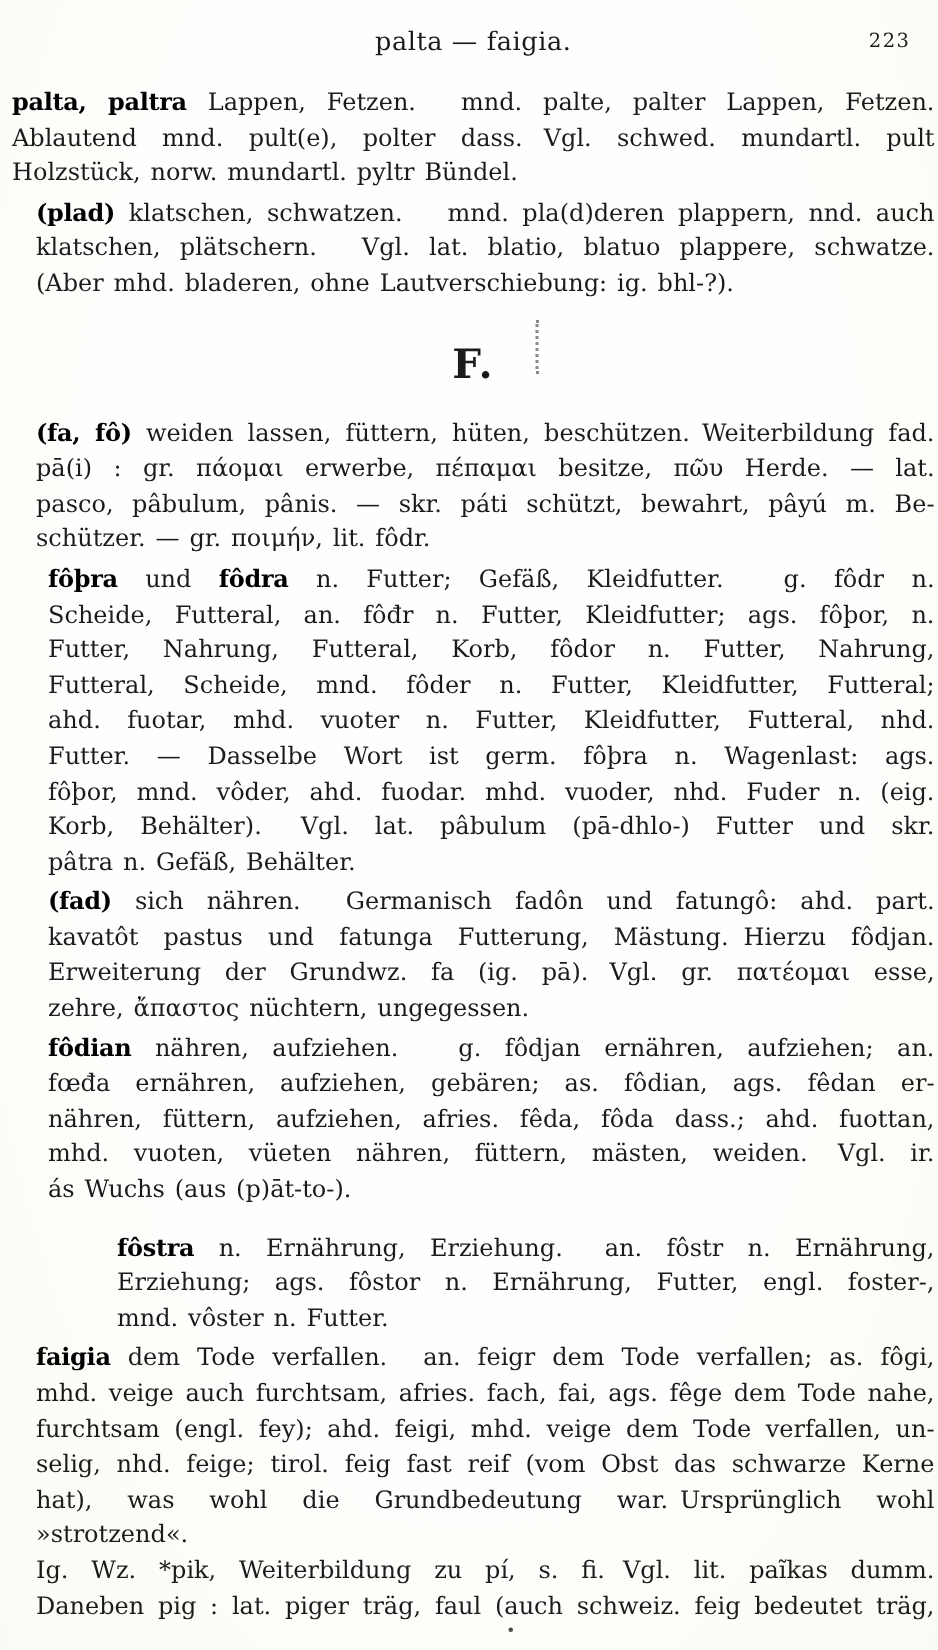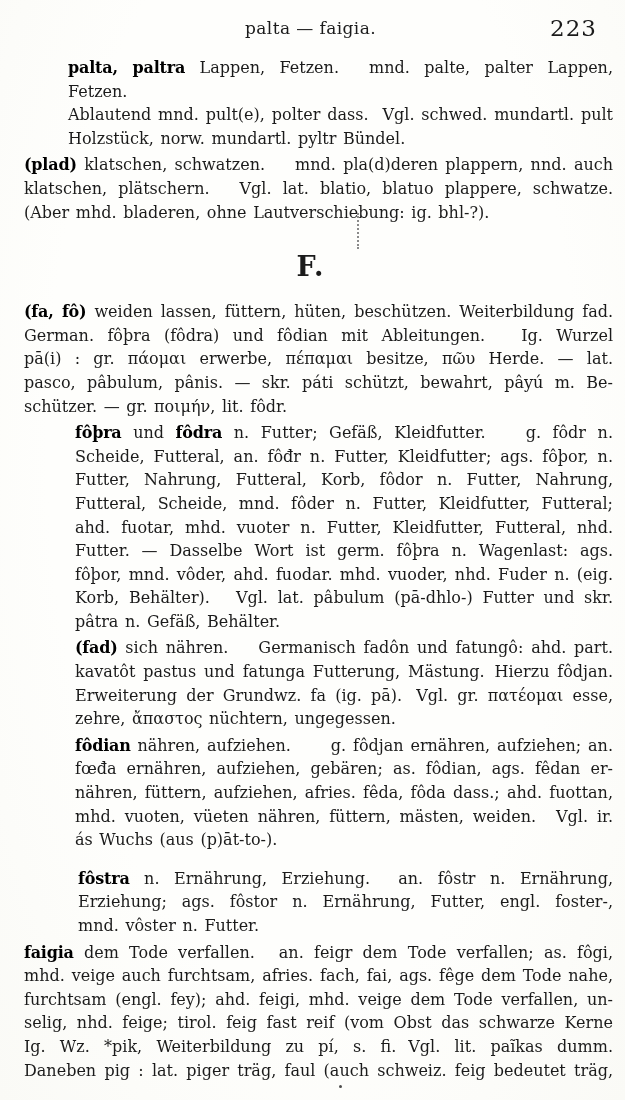--- a/index.html
+++ b/index.html
@@ -7,50 +7,50 @@
     width: 625px; height: 1100px;
     background: #fdfdfb;
     font-family: "DejaVu Serif", serif;
     color: #1b1b1b;
     overflow: hidden;
   }
   .page {
     position: relative;
     width: 625px; height: 1100px;
     box-sizing: border-box;
-    padding: 16px 12px 0 8px;
+    padding: 16px 2px 0 8px;
     background: radial-gradient(ellipse at 50% 40%, #fefefc 60%, #fafaf6 100%);
   }
   .header {
     position: relative;
     text-align: center;
     font-size: 17px;
     line-height: 24px;
     margin-bottom: 16px;
     letter-spacing: 0.4px;
   }
   .pagenum {
     position: absolute;
     right: 16px; top: 0;
-    font-size: 23px;
+    font-size: 13px;
     letter-spacing: 1px;
   }
   .section-heading {
     text-align: center;
     font-weight: bold;
     font-size: 27px;
     line-height: 34px;
     margin-top: 26px;
     margin-bottom: 16px;
     letter-spacing: 1px;
   }
   .entry { margin-bottom: 3px; }
   .ind-0 { margin-left: 16px; }
-  .ind-1 { margin-left: 67px; }
-  .ind-2 { margin-left: 60px; }
+  .ind-1 { margin-left: 24px; }
+  .ind-2 { }
   .ind-3 { margin-left: 70px; margin-top: 15px; }
   .line {
     font-size: 16px;
     line-height: 23.6px;
     text-align: justify;
     text-align-last: justify;
     word-spacing: 1.5px;
   }
   .line.short { text-align-last: left; }
   .hw { font-weight: bold; letter-spacing: -0.2px; color: #000; }
@@ -85,21 +85,20 @@
         <div class="line short"><span>Holzstück, norw. mundartl. pyltr Bündel.</span></div>
       </div>
       <div class="entry ind-0">
         <div class="line"><span class="hw">(plad)</span><span> klatschen, schwatzen.</span><span class="gap" style="width: 30px;"></span><span>mnd. pla(d)deren plappern, nnd. auch</span></div>
         <div class="line"><span>klatschen, plätschern.</span><span class="gap" style="width: 30px;"></span><span>Vgl. lat. blatio, blatuo plappere, schwatze.</span></div>
         <div class="line short"><span>(Aber mhd. bladeren, ohne Lautverschiebung: ig. bhl-?).</span></div>
       </div>
       <div class="section-heading">F.</div>
       <div class="entry ind-0">
         <div class="line"><span class="hw">(fa, fô)</span><span> weiden lassen, füttern, hüten, beschützen.</span><span class="gap" style="width: 8px;"></span><span>Weiterbildung fad.</span></div>
-        <div class="line"><span>German. fôþra (fôdra) und fôdian mit Ableitungen.</span><span class="gap" style="width: 36px;"></span><span>Ig. Wurzel</span></div>
         <div class="line"><span>pā(i) : gr. </span><span class="greek">πάομαι</span><span> erwerbe, </span><span class="greek">πέπαμαι</span><span> besitze, </span><span class="greek">πῶυ</span><span> Herde. — lat.</span></div>
         <div class="line"><span>pasco, pâbulum, pânis. — skr. páti schützt, bewahrt, pâyú m. Be-</span></div>
         <div class="line short"><span>schützer. — gr. </span><span class="greek">ποιμήν</span><span>, lit. fôdr.</span></div>
       </div>
       <div class="entry ind-1">
         <div class="line"><span class="hw">fôþra</span><span> und </span><span class="hw">fôdra</span><span> n. Futter; Gefäß, Kleidfutter.</span><span class="gap" style="width: 40px;"></span><span>g. fôdr n.</span></div>
         <div class="line"><span>Scheide, Futteral, an. fôđr n. Futter, Kleidfutter; ags. fôþor, n.</span></div>
         <div class="line"><span>Futter, Nahrung, Futteral, Korb, fôdor n. Futter, Nahrung,</span></div>
         <div class="line"><span>Futteral, Scheide, mnd. fôder n. Futter, Kleidfutter, Futteral;</span></div>
         <div class="line"><span>ahd. fuotar, mhd. vuoter n. Futter, Kleidfutter, Futteral, nhd.</span></div>
@@ -124,19 +123,20 @@
       <div class="entry ind-3">
         <div class="line"><span class="hw">fôstra</span><span> n. Ernährung, Erziehung.</span><span class="gap" style="width: 28px;"></span><span>an. fôstr n. Ernährung,</span></div>
         <div class="line"><span>Erziehung; ags. fôstor n. Ernährung, Futter, engl. foster-,</span></div>
         <div class="line short"><span>mnd. vôster n. Futter.</span></div>
       </div>
       <div class="entry ind-0">
         <div class="line"><span class="hw">faigia</span><span> dem Tode verfallen.</span><span class="gap" style="width: 24px;"></span><span>an. feigr dem Tode verfallen; as. fôgi,</span></div>
         <div class="line"><span>mhd. veige auch furchtsam, afries. fach, fai, ags. fêge dem Tode nahe,</span></div>
         <div class="line"><span>furchtsam (engl. fey); ahd. feigi, mhd. veige dem Tode verfallen, un-</span></div>
         <div class="line"><span>selig, nhd. feige; tirol. feig fast reif (vom Obst das schwarze Kerne</span></div>
+        <div class="line"><span>hat), was wohl die Grundbedeutung war.</span><span class="gap" style="width: 8px;"></span><span>Ursprünglich wohl »strotzend«.</span></div>
         <div class="line"><span>Ig. Wz. *pik, Weiterbildung zu pí, s. fi.</span><span class="gap" style="width: 12px;"></span><span>Vgl. lit. paĩkas dumm.</span></div>
         <div class="line"><span>Daneben pig : lat. piger träg, faul (auch schweiz. feig bedeutet träg,</span></div>
       </div>
     </div>
   <div class="artifact-dots"></div>
   <div class="artifact-dot"></div>
 </div>
 
 </body></html>

